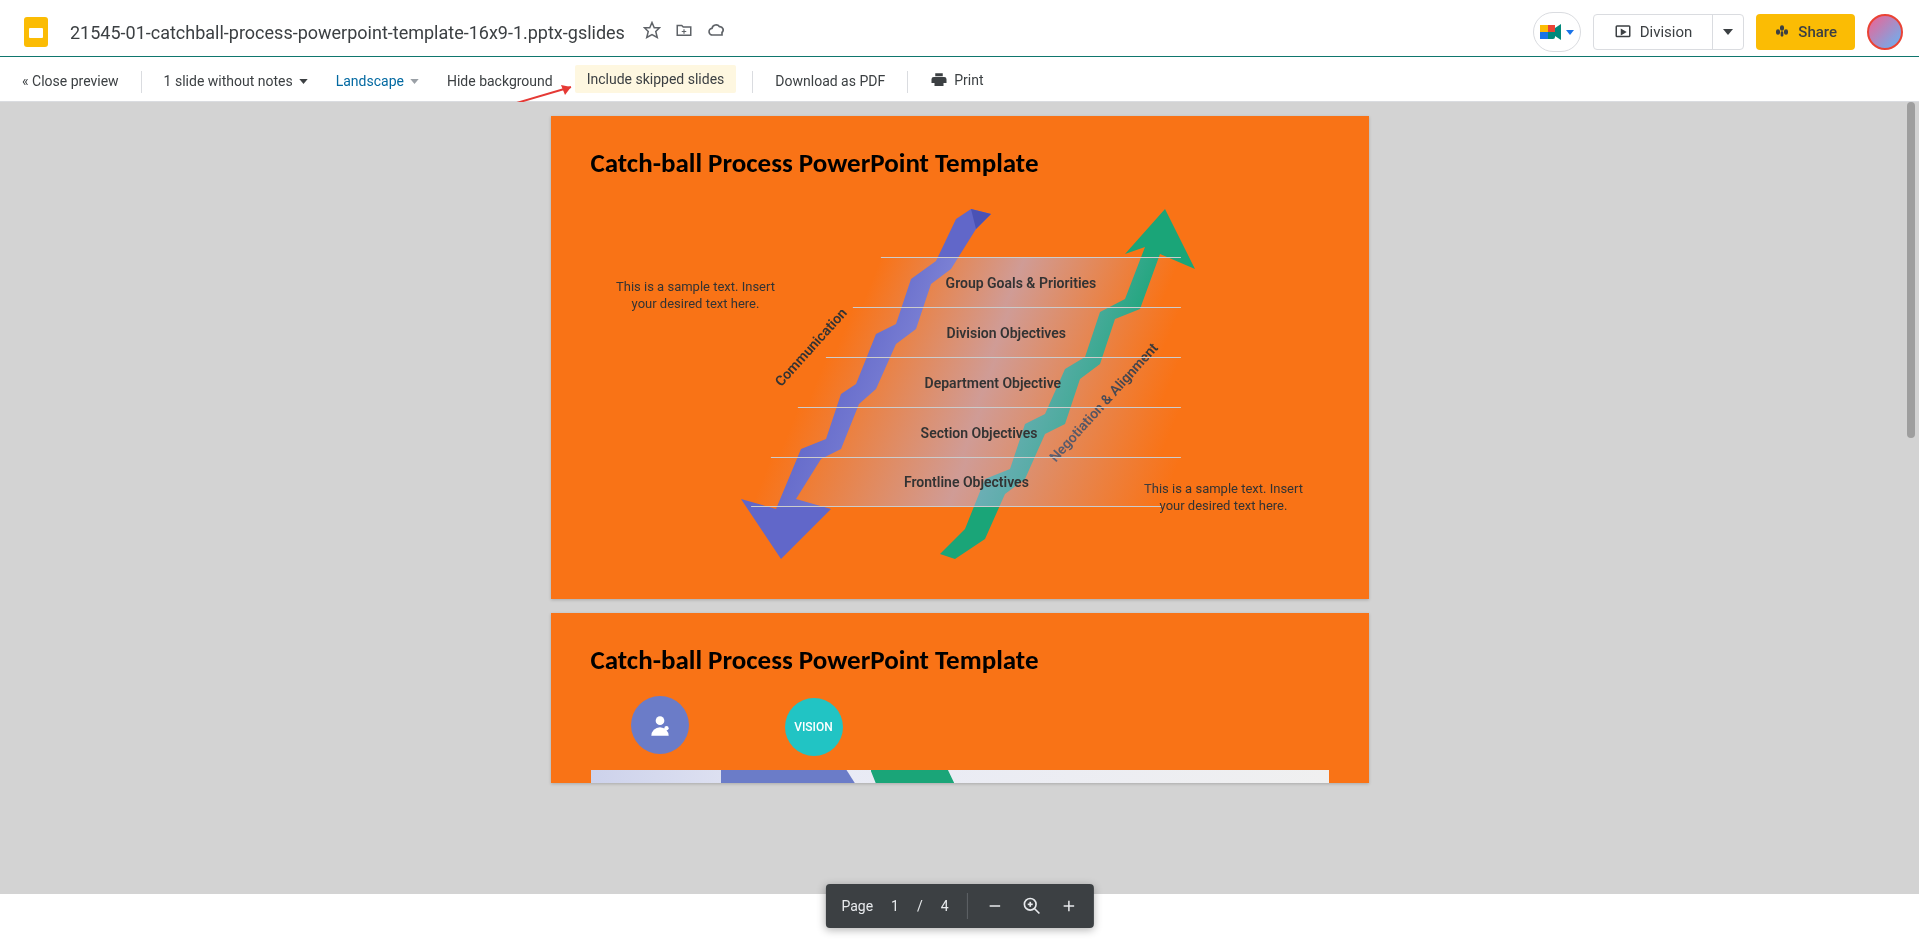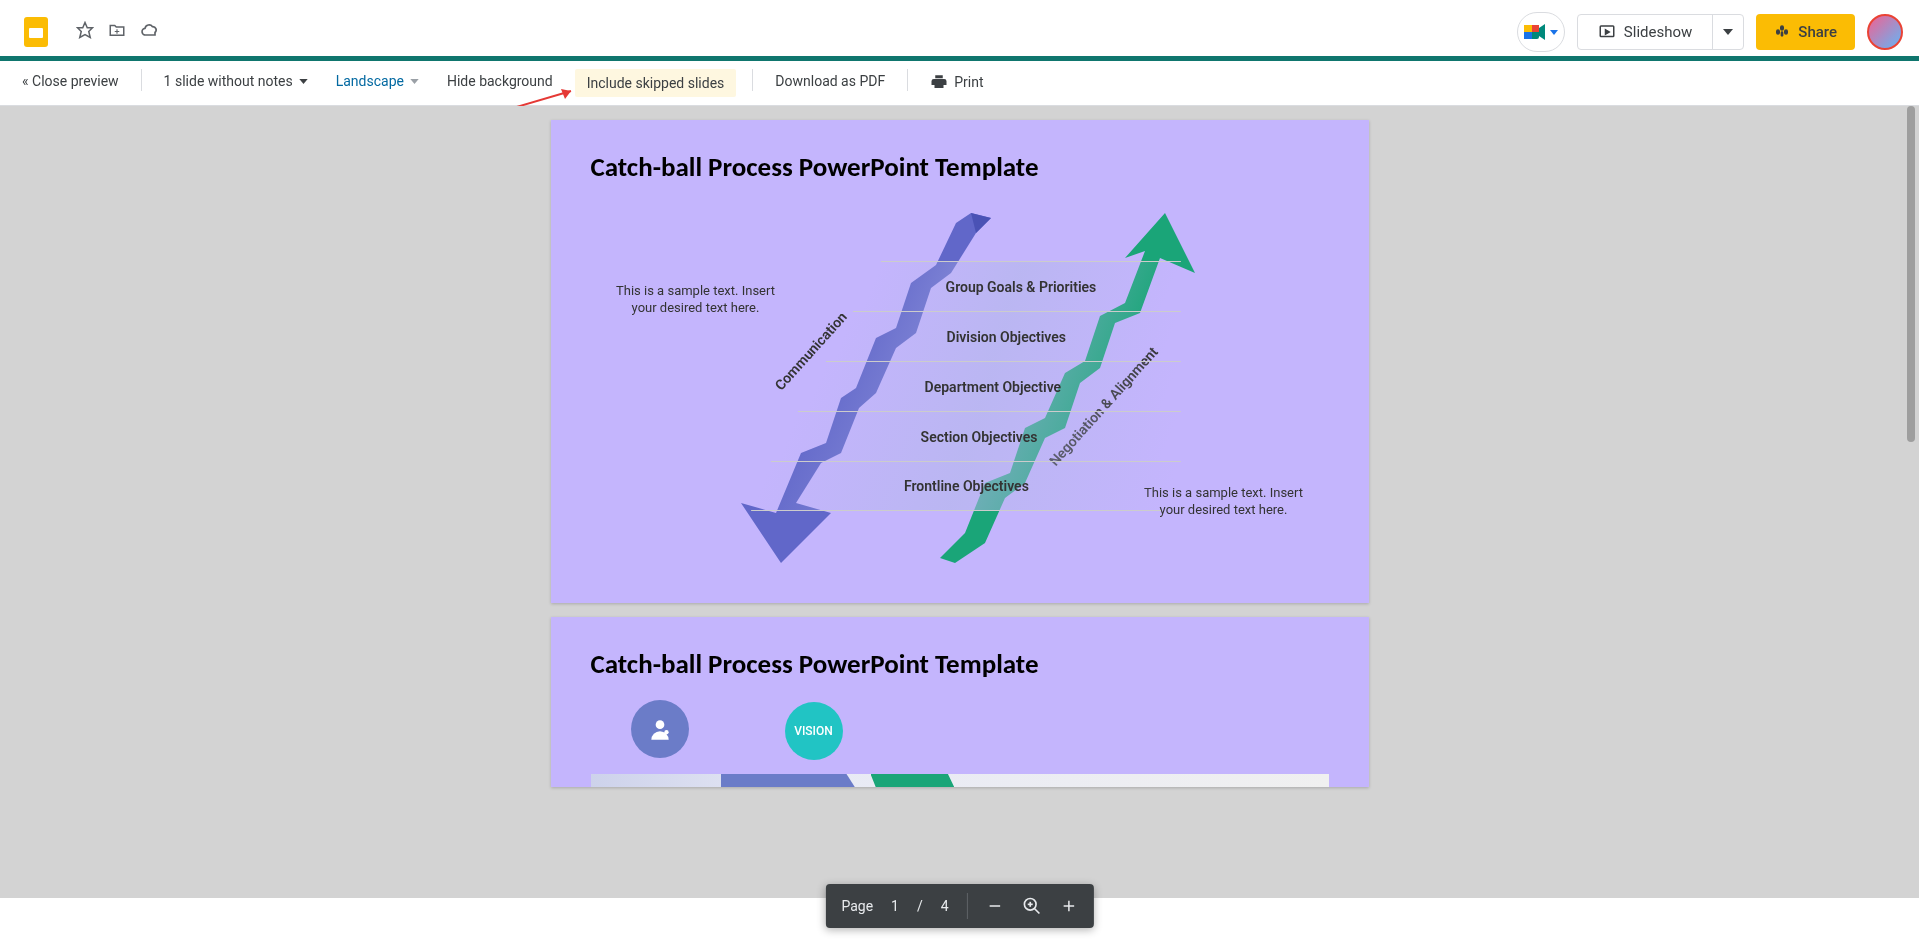--- a/index.html
+++ b/index.html
@@ -17,29 +17,29 @@
 .slideshow-btn { display: flex; border: 1px solid #dadce0; border-radius: 4px; overflow: hidden; }
 .slideshow-main { padding: 8px 20px; display: flex; align-items: center; gap: 8px; cursor: pointer; font-size: 15px; color: #3c4043; }
 .slideshow-drop { padding: 8px 10px; border-left: 1px solid #dadce0; cursor: pointer; display: flex; align-items: center; }
 .share-btn { background: #fbbc04; padding: 9px 18px; border-radius: 4px; display: flex; align-items: center; gap: 8px; cursor: pointer; font-size: 15px; font-weight: 500; color: #3c4043; }
 .avatar { width: 36px; height: 36px; border-radius: 50%; background: linear-gradient(135deg, #f06292, #64b5f6); border: 2px solid #ea4335; cursor: pointer; }
 
 .menubar { display: flex; align-items: center; padding: 4px 0 8px 56px; gap: 2px; }
 .menu-item { padding: 4px 10px; font-size: 14px; color: #3c4043; cursor: pointer; border-radius: 4px; }
 .last-edit { padding: 4px 14px; font-size: 14px; color: #5f6368; }
 
-.toolbar { border-top: 5px solid #0f766e; border-bottom: 1px solid #dadce0; padding: 8px 16px; display: flex; align-items: flex-start; gap: 16px; font-size: 14px; color: #3c4043; }
+.toolbar { border-top: 1px solid #0f766e; border-bottom: 1px solid #dadce0; padding: 8px 16px; display: flex; align-items: flex-end; gap: 16px; font-size: 14px; color: #3c4043; }
 .tb-item { cursor: pointer; padding: 4px 6px; display: flex; align-items: center; gap: 6px; }
 .tb-sep { width: 1px; height: 22px; background: #dadce0; }
 .tb-muted { color: #0369a1; }
 .tb-highlight { background: #fef7e0; padding: 6px 12px; border-radius: 2px; position: relative; }
 .arrow-annotation { position: absolute; left: -86px; top: 18px; pointer-events: none; }
 
 .canvas { background: #d3d3d3; height: calc(100vh - 148px); overflow-y: auto; position: relative; padding: 14px 0; }
-.slide { background: #c4b5fd; width: 818px; margin: 0 auto 14px; box-shadow: 0 1px 3px rgba(0,0,0,0.2); padding: 30px 40px; position: relative; }
+.slide { background: #f97316; width: 818px; margin: 0 auto 14px; box-shadow: 0 1px 3px rgba(0,0,0,0.2); padding: 30px 40px; position: relative; }
 .slide-title { font-size: 27px; font-weight: 600; color: #000; margin-bottom: 20px; font-family: 'Calibri', Arial, sans-serif; }
 
 .diagram { position: relative; height: 370px; }
 .sample-left { position: absolute; left: 20px; top: 80px; width: 170px; text-align: center; font-size: 13px; line-height: 1.3; color: #333; }
 .sample-right { position: absolute; right: 20px; bottom: 54px; width: 170px; text-align: center; font-size: 13px; line-height: 1.3; color: #333; }
 .comm-label { position: absolute; left: 170px; top: 140px; transform: rotate(-48deg); font-size: 14px; font-weight: 600; color: #333; }
 .nego-label { position: absolute; right: 148px; top: 196px; transform: rotate(-48deg); font-size: 14px; font-weight: 600; color: #333; text-align: center; line-height: 1.1; }
 
 .rows { position: absolute; left: 170px; top: 58px; width: 410px; }
 .row { height: 50px; display: flex; align-items: center; justify-content: center; font-size: 14px; font-weight: 600; color: #333; background: linear-gradient(90deg, rgba(221,222,245,0) 0%, rgba(180,183,235,0.6) 48%, rgba(221,222,245,0) 100%); border-top: 1px solid #ccc; transform: skewX(-22deg); }
@@ -66,20 +66,21 @@
 <body>
 
 <div class="header">
   <div class="header-top">
     <div class="logo">
       <svg viewBox="0 0 36 36">
           <rect x="6" y="3" width="24" height="30" rx="3" fill="#fbbc04"></rect>
           <rect x="11" y="14" width="14" height="10" rx="1" fill="#fff"></rect>
         </svg>
     </div>
+    <div class="doc-title">21545-01-catchball-process-powerpoint-template-16x9-1.pptx-gslides</div>
     <div class="header-icons">
       <span class="header-icon"><svg width="18" height="18" viewBox="0 0 24 24" fill="none" stroke="#5f6368" stroke-width="2">
             <polygon points="12,2 15,9 22,9 17,14 19,22 12,18 5,22 7,14 2,9 9,9"></polygon>
           </svg></span>
       <span class="header-icon"><svg width="18" height="18" viewBox="0 0 24 24" fill="none" stroke="#5f6368" stroke-width="2">
             <path d="M3 6h6l2 2h10v11H3z"></path>
             <path d="M12 11v6m-3-3h6" stroke-width="1.5"></path>
           </svg></span>
       <span class="header-icon"><svg width="20" height="20" viewBox="0 0 24 24" fill="none" stroke="#5f6368" stroke-width="2">
             <path d="M18 15a4 4 0 0 0-3-7 5 5 0 0 0-9 2 4 4 0 0 0 1 8h11z"></path>
@@ -97,21 +98,21 @@
         <svg width="8" height="5" viewBox="0 0 8 5" style="margin-left:3px">
             <polygon points="0,0 8,0 4,5" fill="#1a73e8"></polygon>
           </svg>
       </div>
       <div class="slideshow-btn">
         <div class="slideshow-main">
           <svg width="18" height="18" viewBox="0 0 24 24" fill="none" stroke="#3c4043" stroke-width="2">
               <rect x="3" y="4" width="18" height="14" rx="1"></rect>
               <polygon points="10,9 10,15 15,12" fill="#3c4043"></polygon>
             </svg>
-          <span>Slideshow</span>
+          <span>Division</span>
         </div>
         <div class="slideshow-drop">
           <svg width="10" height="6" viewBox="0 0 10 6">
               <polygon points="0,0 10,0 5,6" fill="#3c4043"></polygon>
             </svg>
         </div>
       </div>
       <div class="share-btn">
         <svg width="16" height="16" viewBox="0 0 24 24" fill="#3c4043">
             <path d="M18 8a3 3 0 0 0-3 3v2a3 3 0 0 0 6 0v-2a3 3 0 0 0-3-3zm-6-6a3 3 0 0 0-3 3v2a3 3 0 0 0 6 0V5a3 3 0 0 0-3-3zM6 8a3 3 0 0 0-3 3v2a3 3 0 0 0 6 0v-2a3 3 0 0 0-3-3z"></path>

